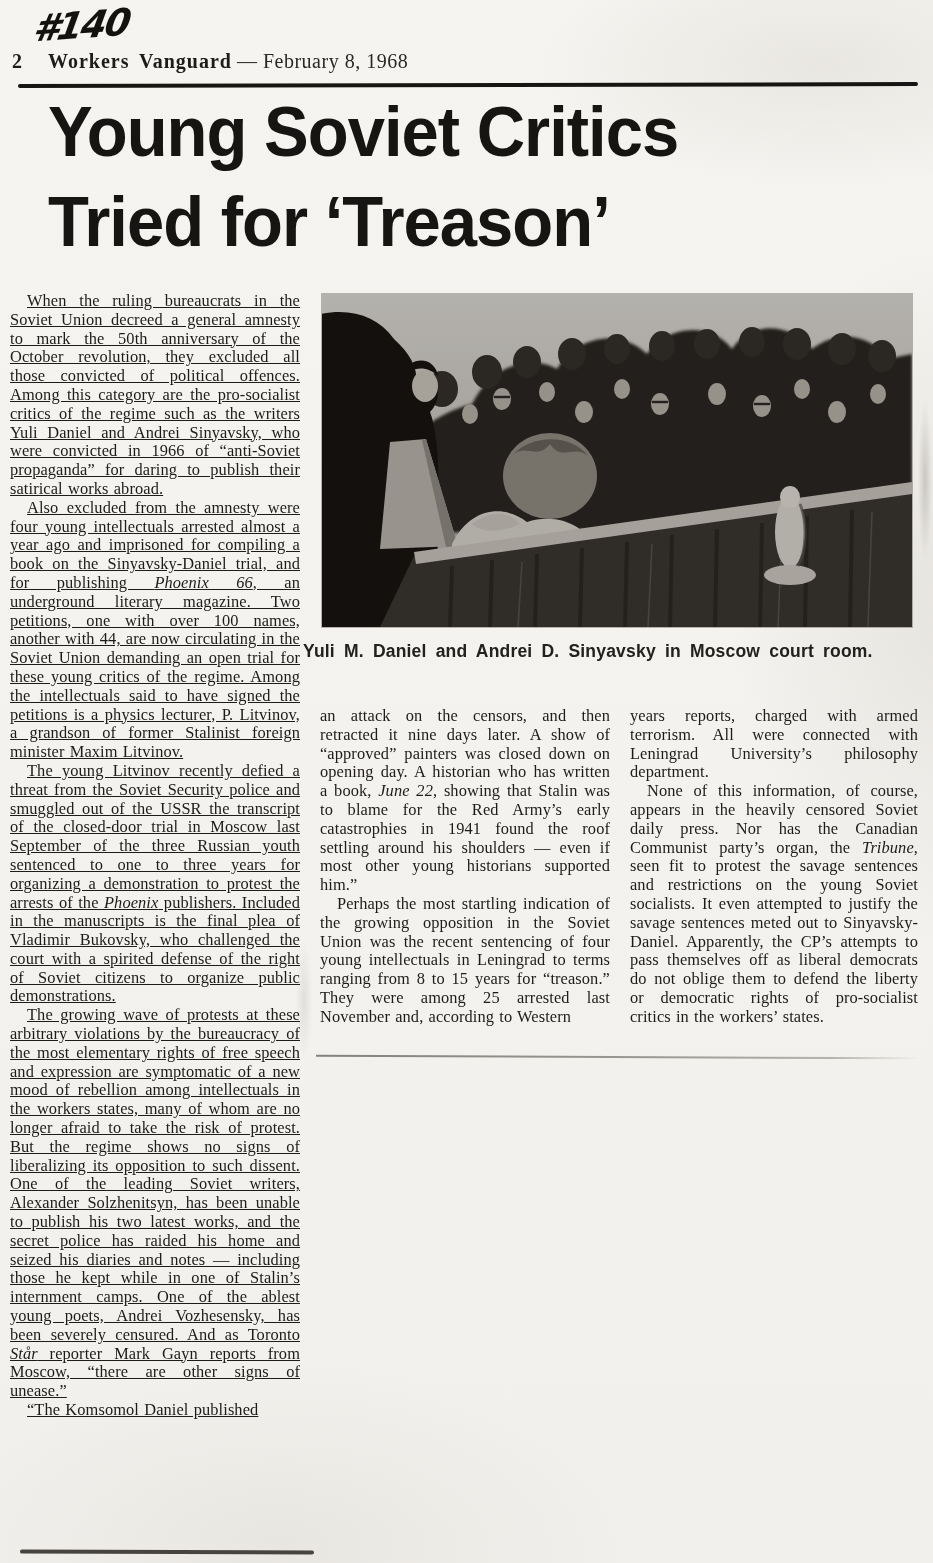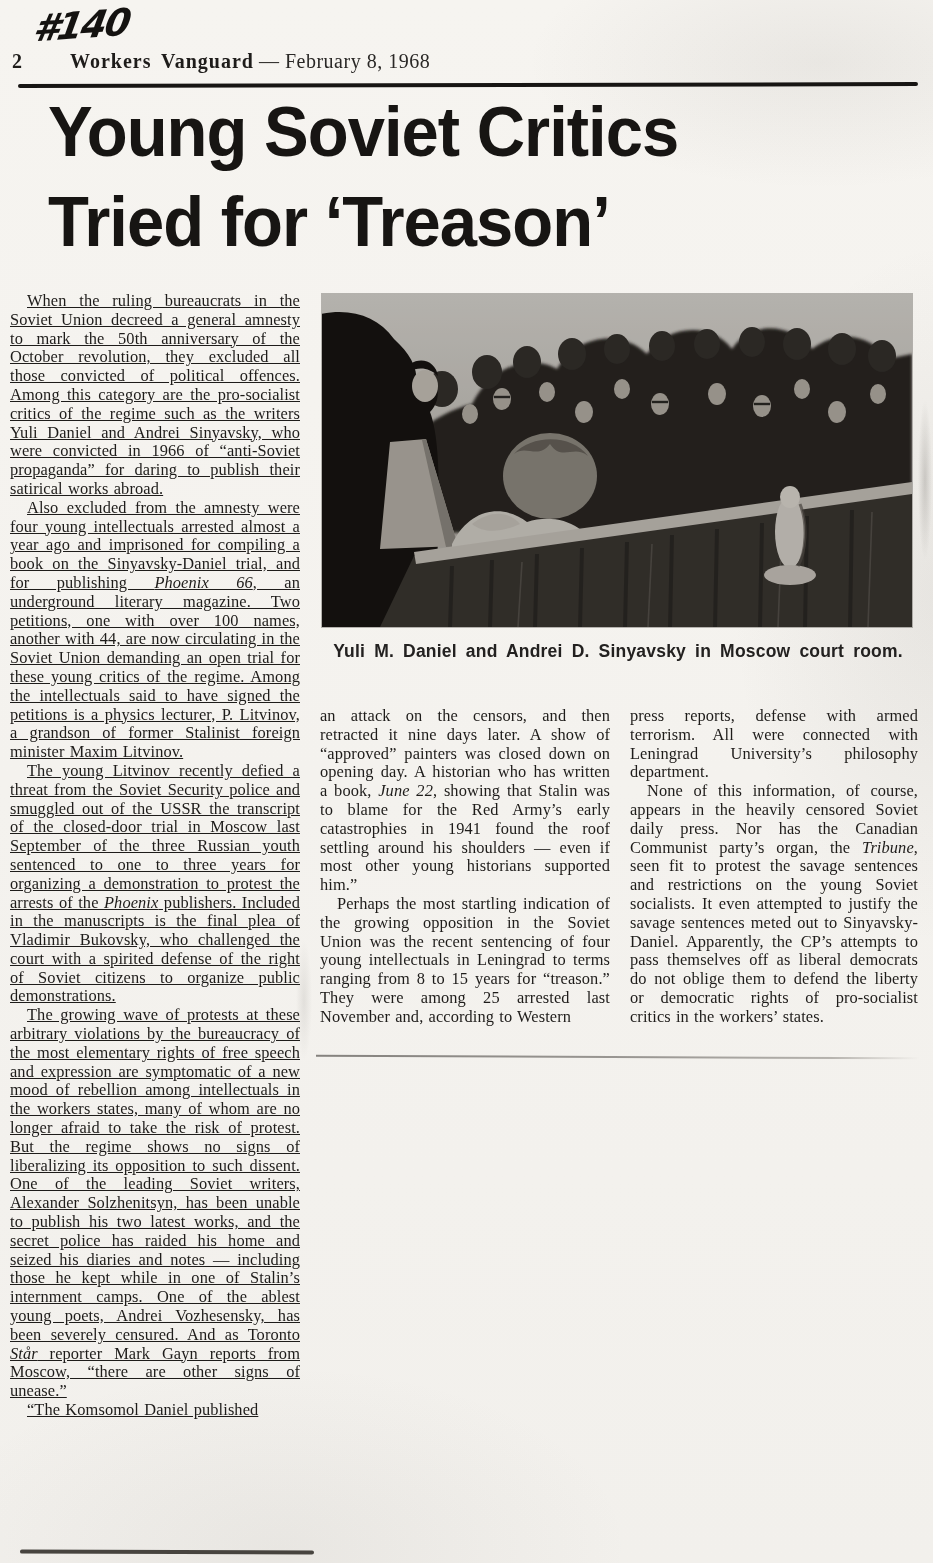--- a/index.html
+++ b/index.html
@@ -13,21 +13,21 @@
     font-family:"Liberation Serif", serif;color:#1e1c1a;
   }
   .handwritten{
     position:absolute;left:34px;top:4px;
     font-family:"DejaVu Sans", sans-serif;font-style:italic;font-weight:700;
     font-size:37px;color:#141210;transform:rotate(-4deg) skewX(-14deg);
     letter-spacing:-2px;
   }
   .masthead{position:absolute;left:12px;top:50px;font-size:20px;white-space:nowrap;}
   .masthead .pgnum{font-weight:700;margin-right:26px;}
-  .masthead .pub{font-weight:700;letter-spacing:1px;word-spacing:4px;margin-left:22px;}
+  .masthead .pub{font-weight:700;letter-spacing:1px;word-spacing:4px;}
   .masthead .date{font-weight:400;color:#2a2826;letter-spacing:0.5px;}
   .rule{position:absolute;left:18px;top:83px;width:900px;height:4px;background:#171513;transform:rotate(-0.12deg);border-radius:2px;}
   .headline{
     position:absolute;left:48px;top:86px;width:860px;
     font-family:"Liberation Sans", sans-serif;font-weight:700;
     font-size:67px;line-height:87px;letter-spacing:-1px;color:#171513;
     transform:scaleY(1.04);transform-origin:top left;white-space:nowrap;
   }
   .col{
     position:absolute;text-align:justify;
@@ -35,21 +35,21 @@
   }
   .col p{margin:0;text-indent:17px;}
   .col p.noindent{text-indent:0;margin-top:31px;}
   .col i{font-style:italic;}
   #left-col{left:10px;top:292px;width:290px;height:1264px;overflow:hidden;text-decoration:underline;}
   #mid-col{left:320px;top:676px;width:290px;height:372px;overflow:hidden;}
   #right-col{left:630px;top:676px;width:288px;height:372px;overflow:hidden;}
   .photo-wrap{position:absolute;left:322px;top:294px;width:590px;height:333px;background:#b9b5ae;box-shadow:0 0 0 1px rgba(60,57,53,0.35);}
   .photo-wrap svg{display:block;width:100%;height:100%;}
   .caption{
-    position:absolute;left:322px;top:641px;width:592px;text-align:center;
+    position:absolute;left:303px;top:641px;width:592px;text-align:left;
     font-family:"Liberation Sans", sans-serif;font-weight:700;font-size:17.5px;
     letter-spacing:0.2px;word-spacing:4px;color:#232120;
   }
   .cut-line-mid{
     position:absolute;left:316px;top:1056px;width:604px;height:2px;
     background:linear-gradient(90deg,#85827e 0%,#9b9894 55%,#b5b2ad 85%,transparent 100%);
     transform:rotate(0.25deg);
   }
   .cut-line-bottom{
     position:absolute;left:20px;top:1550px;width:294px;height:4px;
@@ -185,21 +185,21 @@
   </div>
 
   <div class="caption">Yuli M. Daniel and Andrei D. Sinyavsky in Moscow court room.</div>
 
   <div id="mid-col" class="col">
       <p class="noindent">an attack on the censors, and then retracted it nine days later. A show of “approved” painters was closed down on opening day. A historian who has written a book, <i>June 22</i>, showing that Stalin was to blame for the Red Army’s early catastrophies in 1941 found the roof settling around his shoulders — even if most other young historians supported him.”</p>
       <p>Perhaps the most startling indication of the growing opposition in the Soviet Union was the recent sentencing of four young intellectuals in Leningrad to terms ranging from 8 to 15 years for “treason.” They were among 25 arrested last November and, according to Western</p>
     </div>
 
   <div id="right-col" class="col">
-      <p class="noindent">press reports, defense with armed terrorism. All were connected with Leningrad University’s philosophy department.</p>
+      <p class="noindent">years reports, charged with armed terrorism. All were connected with Leningrad University’s philosophy department.</p>
       <p>None of this information, of course, appears in the heavily censored Soviet daily press. Nor has the Canadian Communist party’s organ, the <i>Tribune</i>, seen fit to protest the savage sentences and restrictions on the young Soviet socialists. It even attempted to justify the savage sentences meted out to Sinyavsky-Daniel. Apparently, the CP’s attempts to pass themselves off as liberal democrats do not oblige them to defend the liberty or democratic rights of pro-socialist critics in the workers’ states.</p>
     </div>
 
   <div class="cut-line-mid"></div>
   <div class="cut-line-bottom"></div>
   <div class="smudge a"></div>
   <div class="smudge b"></div>
 
 </div>
 

